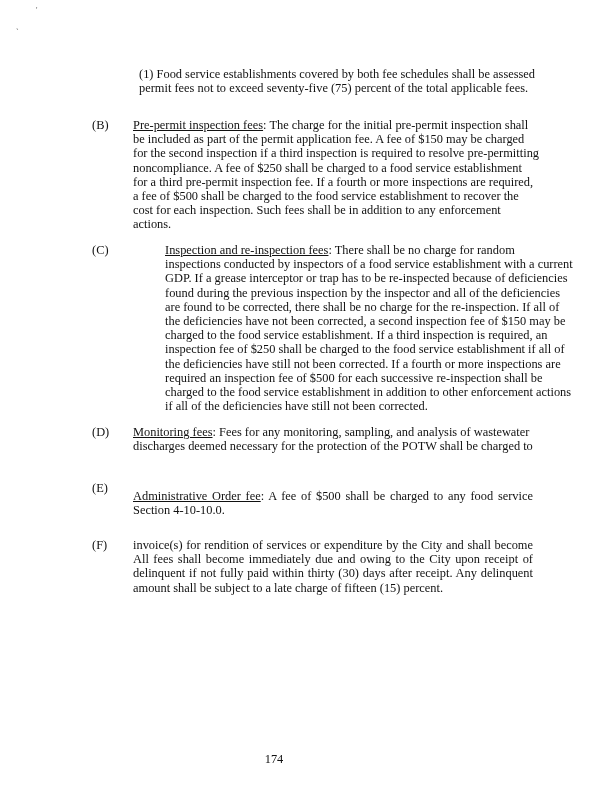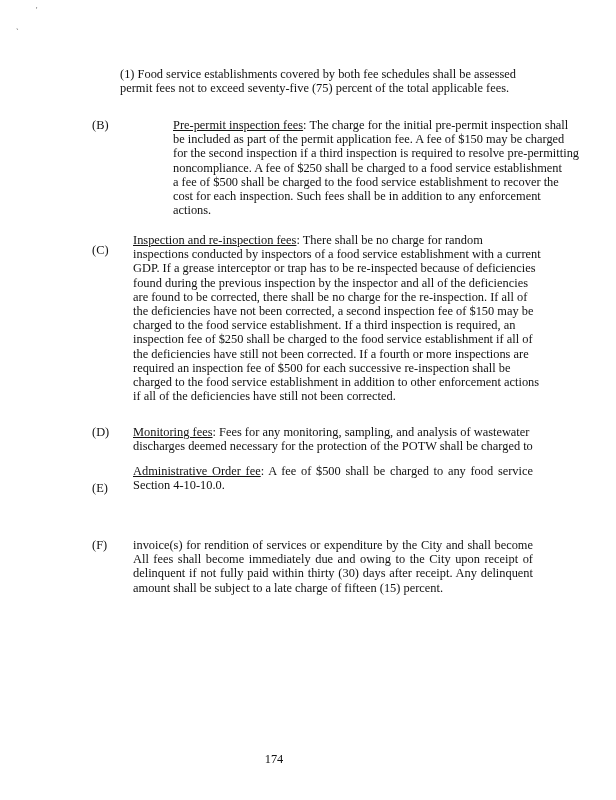--- a/index.html
+++ b/index.html
@@ -16,38 +16,39 @@
     .label { position: absolute; left: 92px; font-size: 12.4px; line-height: 14.2px; }
     .u { text-decoration: underline; }
     .page-num { position: absolute; left: 0; width: 548px; top: 752px; text-align: center; font-size: 12.4px; }
   </style>
 </head>
 <body>
 
 <span class="mark" style="left:36px;top:6px;">'</span>
 <span class="mark" style="left:16px;top:28px;">`</span>
 
-<div class="para" style="top:67px;left:120px;">
+<div class="para" style="top:67px;left:139px;">
   <span class="ln">(1)  Food service establishments covered by both fee schedules shall be assessed</span>
   <span class="ln">permit fees not to exceed seventy-five (75) percent of the total applicable fees.</span>
 </div>
 
 <span class="label" style="top:118px;">(B)</span>
-<div class="para" style="top:118px;margin-left:40px;">
+<div class="para" style="top:118px;">
   <span class="ln"><span class="u">Pre-permit inspection fees</span><span>:  The charge for the initial pre-permit inspection shall</span></span>
   <span class="ln">be included as part of the permit application fee.  A fee of $150 may be charged</span>
   <span class="ln">for the second inspection if a third inspection is required to resolve pre-permitting</span>
   <span class="ln">noncompliance.  A fee of $250 shall be charged to a food service establishment</span>
+  <span class="ln">for a third pre-permit inspection fee.  If a fourth or more inspections are required,</span>
   <span class="ln">a fee of $500 shall be charged to the food service establishment to recover the</span>
   <span class="ln">cost for each inspection.  Such fees shall be in addition to any enforcement</span>
   <span class="ln">actions.</span>
 </div>
 
 <span class="label" style="top:243px;">(C)</span>
-<div class="para" style="top:233px;">
+<div class="para" style="top:243px;margin-left:32px;">
   <span class="ln"><span class="u">Inspection and re-inspection fees</span><span>:  There shall be no charge for random</span></span>
   <span class="ln">inspections conducted by inspectors of a food service establishment with a current</span>
   <span class="ln">GDP.  If a grease interceptor or trap has to be re-inspected because of deficiencies</span>
   <span class="ln">found during the previous inspection by the inspector and all of the deficiencies</span>
   <span class="ln">are found to be corrected, there shall be no charge for the re-inspection.  If all of</span>
   <span class="ln">the deficiencies have not been corrected, a second inspection fee of $150 may be</span>
   <span class="ln">charged to the food service establishment.  If a third inspection is required, an</span>
   <span class="ln">inspection fee of $250 shall be charged to the food service establishment if all of</span>
   <span class="ln">the deficiencies have still not been corrected. If a fourth or more inspections are</span>
   <span class="ln">required an inspection fee of $500 for each successive re-inspection shall be</span>
@@ -55,21 +56,21 @@
   <span class="ln">if all of the deficiencies have still not been corrected.</span>
 </div>
 
 <span class="label" style="top:425px;">(D)</span>
 <div class="para" style="top:425px;">
   <span class="ln"><span class="u">Monitoring fees</span><span>:  Fees for any monitoring, sampling, and analysis of wastewater</span></span>
   <span class="ln">discharges deemed necessary for the protection of the POTW shall be charged to</span>
 </div>
 
 <span class="label" style="top:481px;">(E)</span>
-<div class="para justify" style="top:464px;">
+<div class="para justify" style="top:489px;">
   <span class="ln"><span class="u">Administrative Order fee</span><span>:  A fee of $500 shall be charged to any food service</span></span>
   <span class="ln last">Section 4-10-10.0.</span>
 </div>
 
 <span class="label" style="top:538px;">(F)</span>
 <div class="para justify" style="top:538px;">
   <span class="ln">invoice(s) for rendition of services or expenditure by the City and shall become</span>
   <span class="ln">All fees shall become immediately due and owing to the City upon receipt of</span>
   <span class="ln">delinquent if not fully paid within thirty (30) days after receipt. Any delinquent</span>
   <span class="ln last">amount shall be subject to a late charge of fifteen (15) percent.</span>

